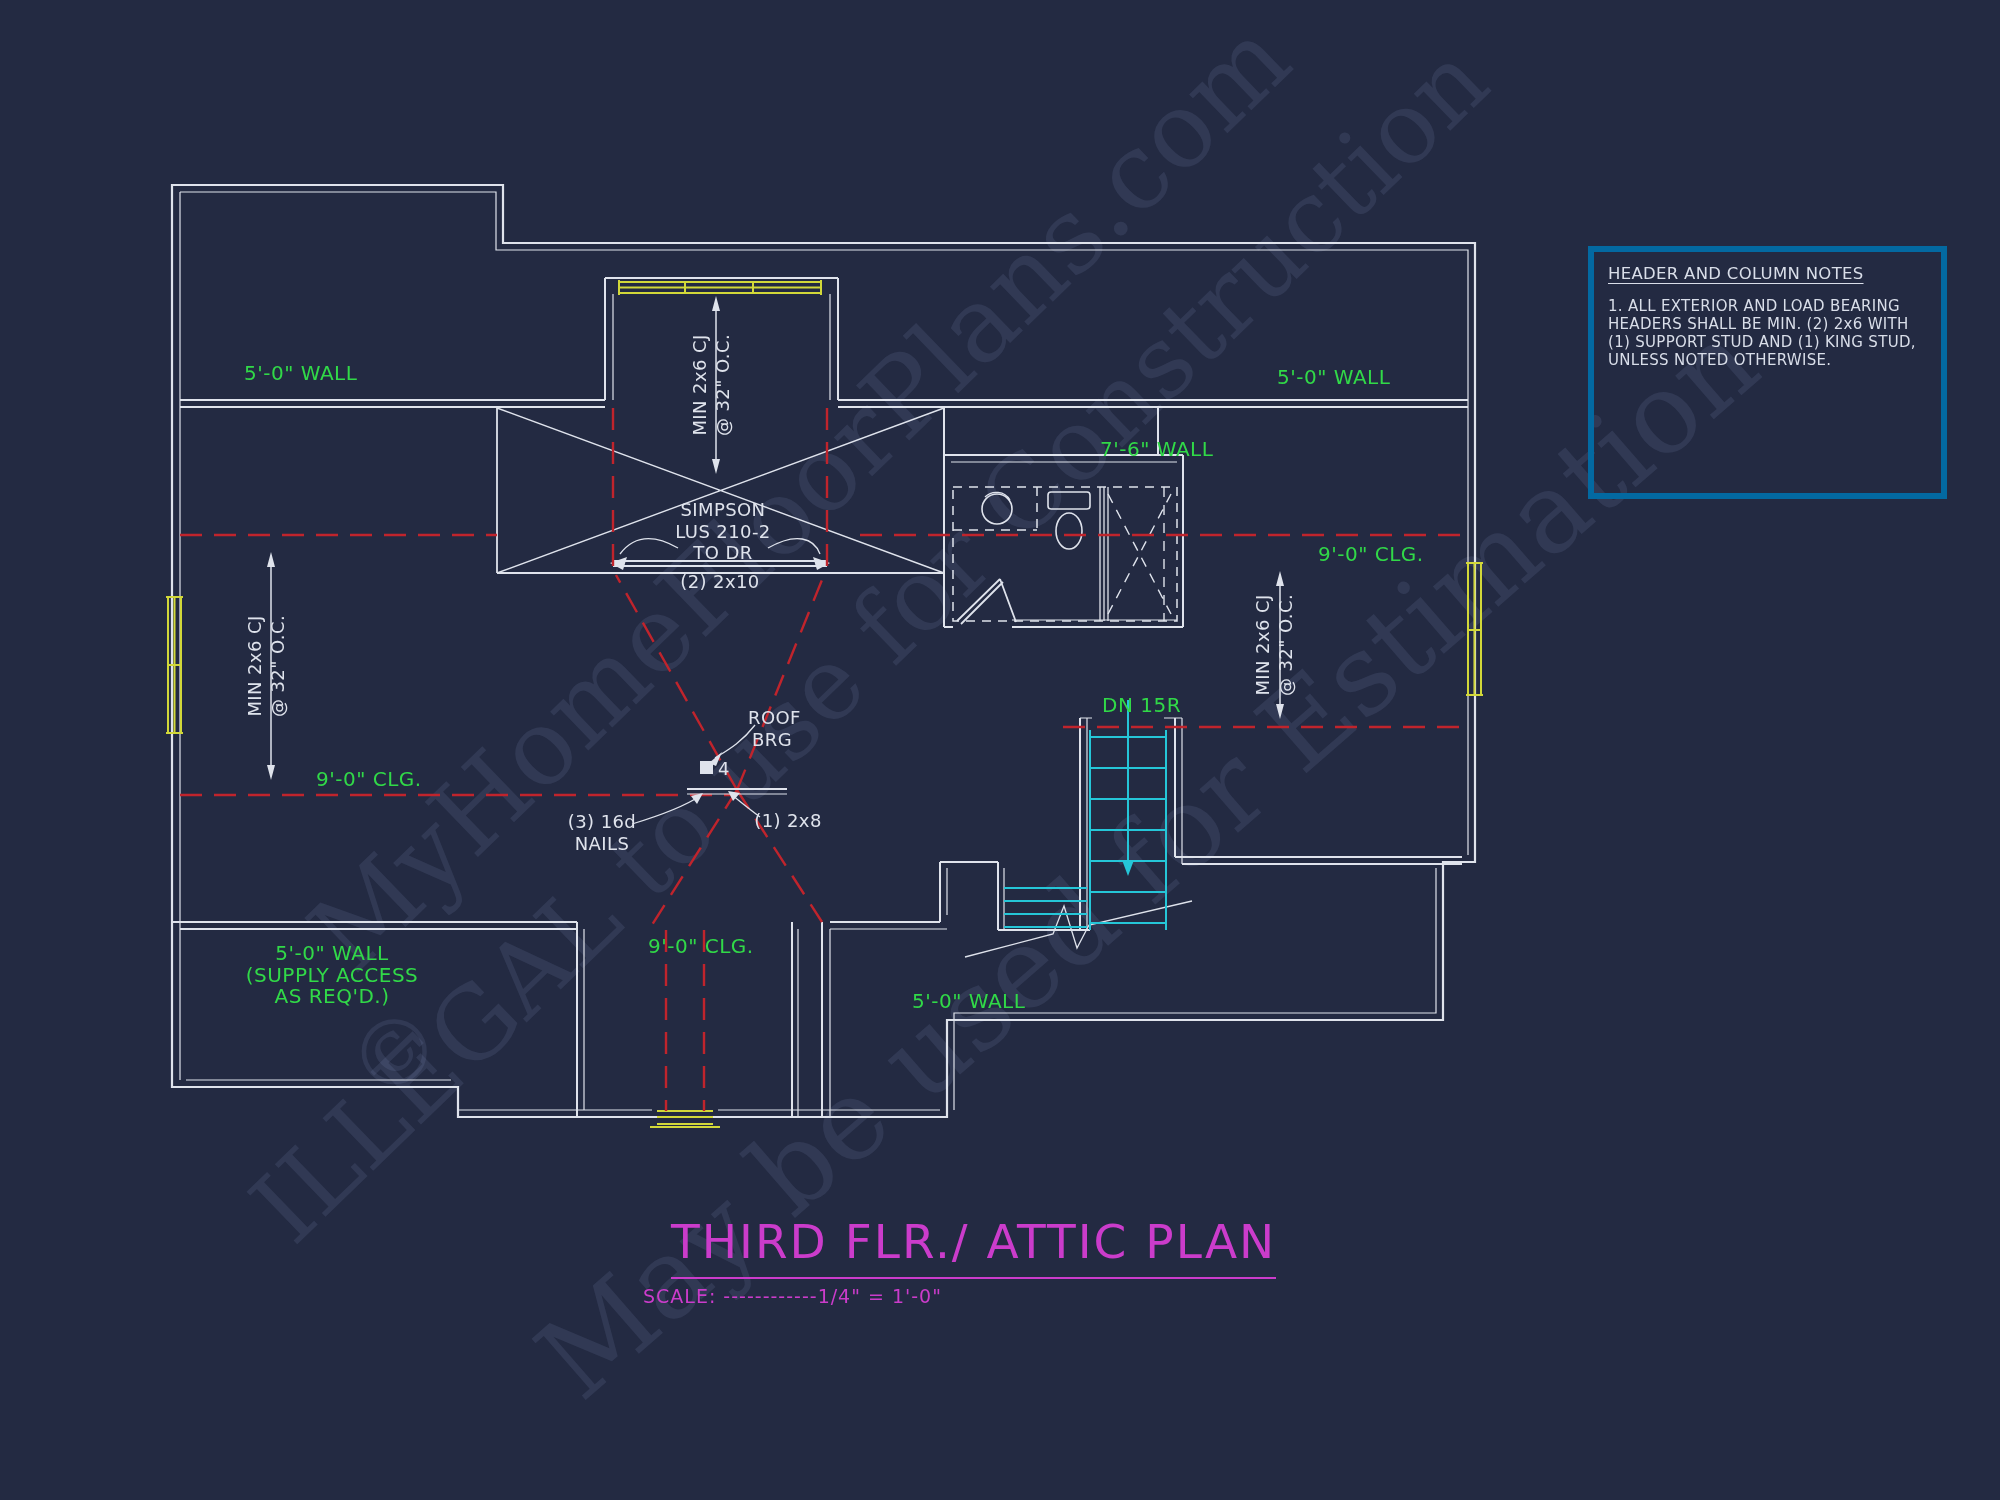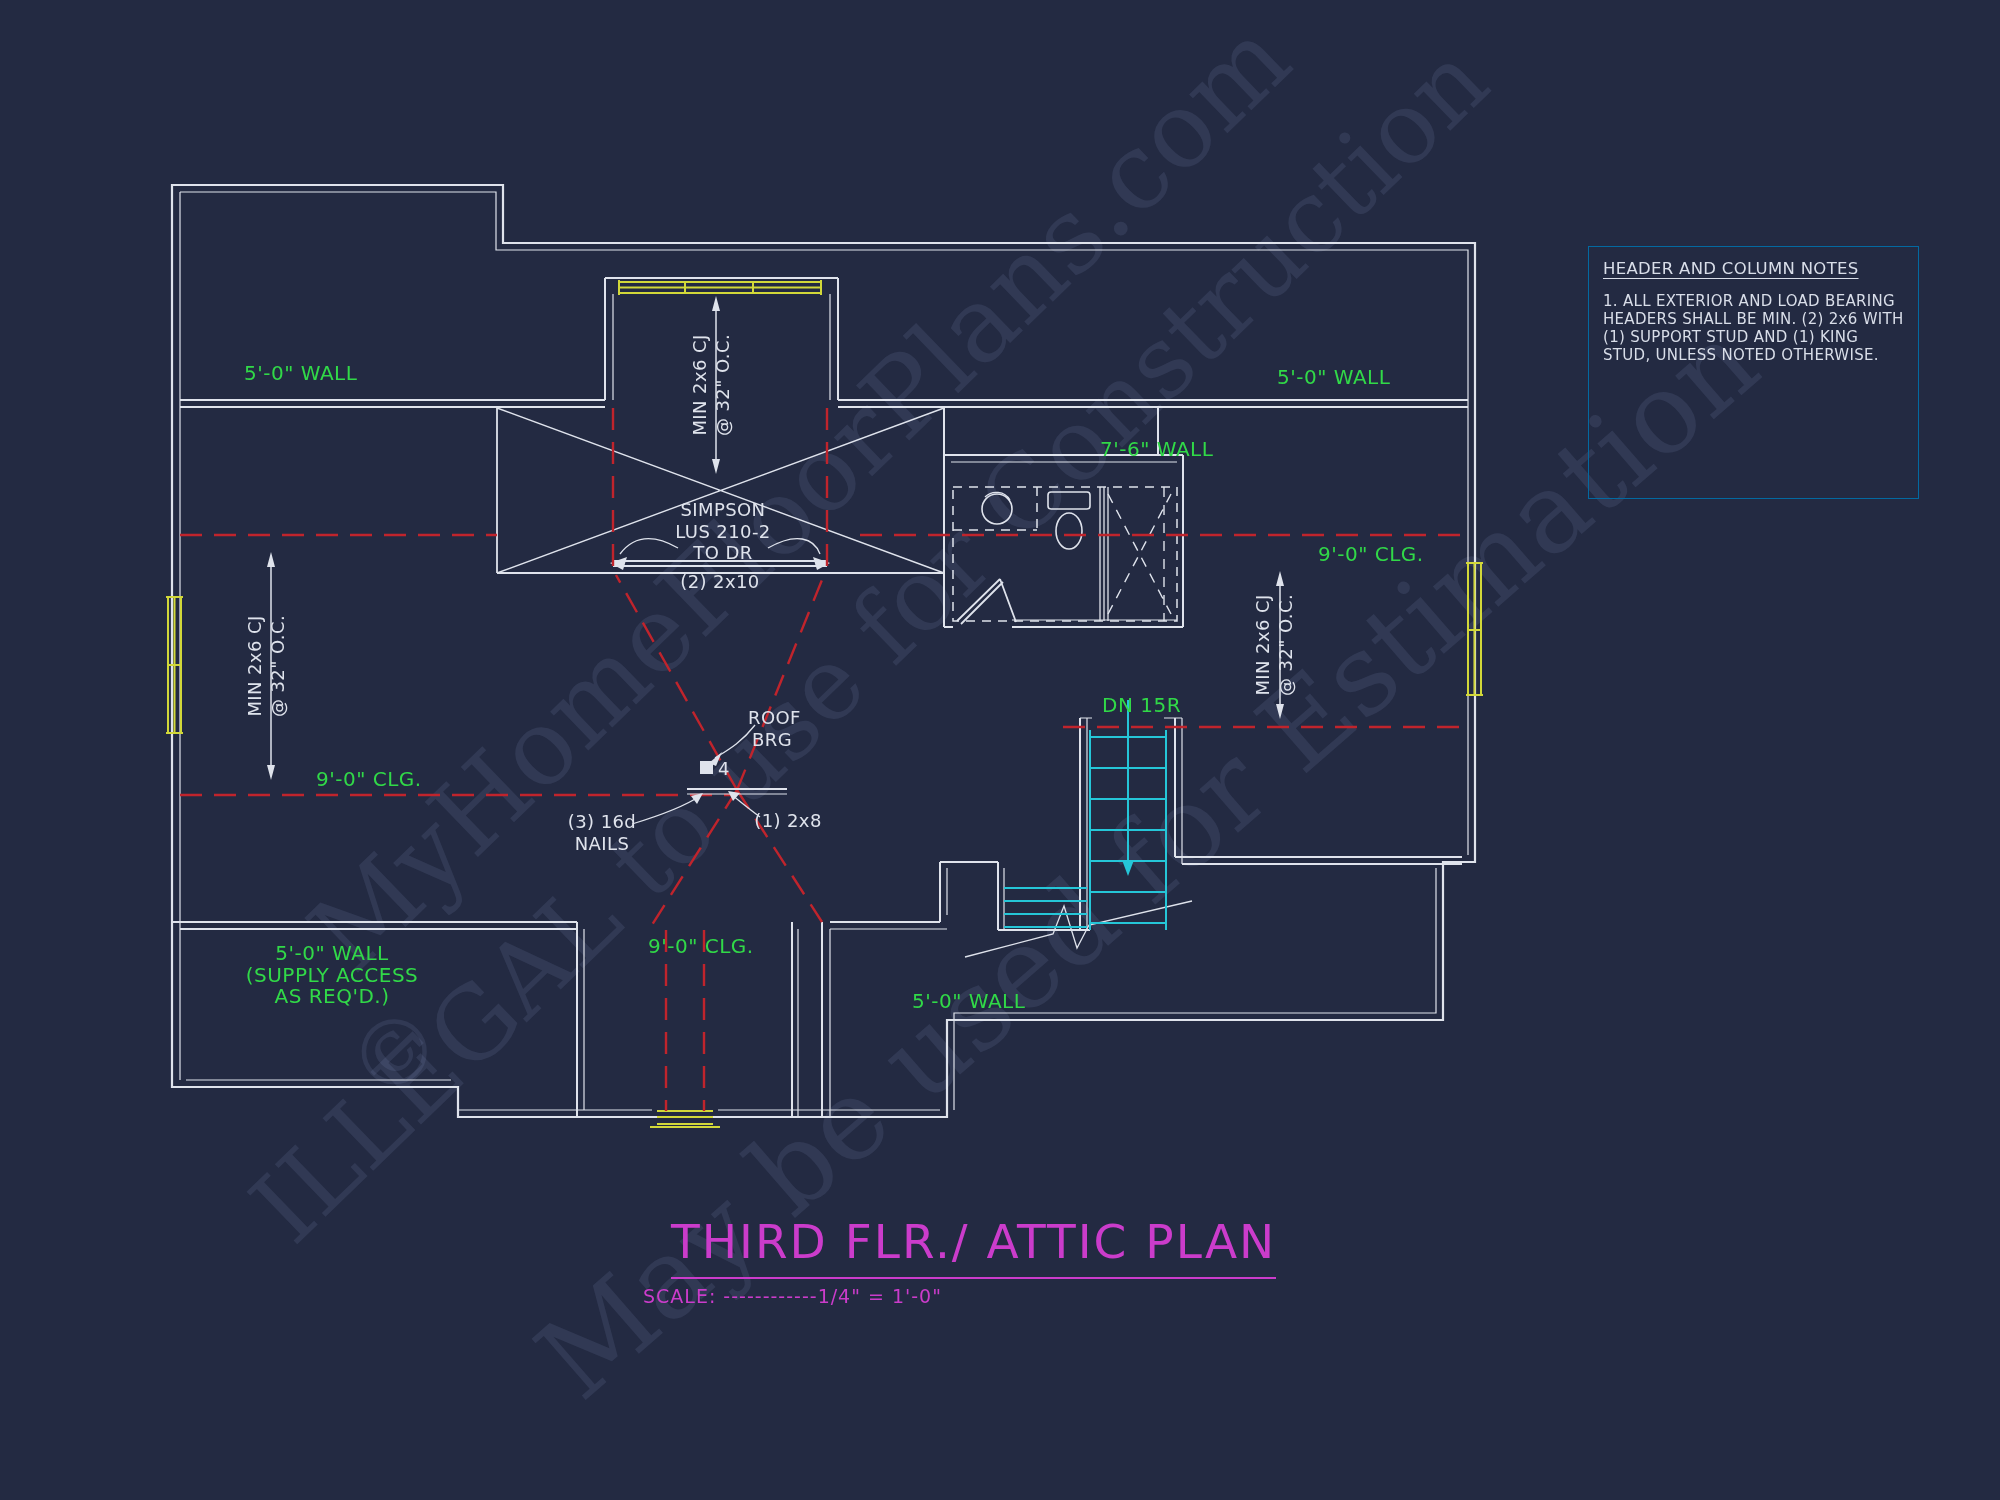--- a/index.html
+++ b/index.html
@@ -12,22 +12,22 @@
   .wm2{left:35px;top:585px;font-size:100px;transform:rotate(-44deg);}
   .wm3{left:363px;top:795px;font-size:112px;transform:rotate(-41deg);}
   .wmc{left:350px;top:1000px;font-size:90px;transform:rotate(-44deg);}
   
   #plan{position:absolute;left:0;top:0;width:2000px;height:1500px;}
   #plan text{font-family:"DejaVu Sans", sans-serif;}
   .t-green{fill:#31d948;font-size:20px;letter-spacing:.5px;}
   .t-white{fill:#dfe3ec;font-size:18px;letter-spacing:.4px;}
   .t-dim{fill:#dfe3ec;font-size:18px;letter-spacing:.4px;}
   
-  #notes{position:absolute;left:1588px;top:246px;width:331px;height:253px;box-sizing:border-box;
-         border:1px solid #0369a1;color:#d9dee9;padding:12px 14px;font-size:15px;line-height:1.2;
+  #notes{position:absolute;left:1588px;top:246px;width:359px;height:253px;box-sizing:border-box;
+         border:6px solid #0369a1;color:#d9dee9;padding:12px 14px;font-size:15px;line-height:1.2;
          letter-spacing:.3px;}
   #notes .nt{font-size:16.5px;text-decoration:underline;text-underline-offset:4px;margin-bottom:13px;}
   #notes p{margin:0 0 13px 0;}
   
   #titleblock{position:absolute;left:643px;top:1214px;color:#cb3ccb;}
   #titleblock .tt{font-size:47px;letter-spacing:2px;min-width:535px;border-bottom:2.5px solid #cb3ccb;
                   padding-bottom:8px;white-space:nowrap;margin-left:28px;}
   #titleblock .ts{font-size:19px;letter-spacing:1px;margin-top:6px;}
 </style>
 </head>

